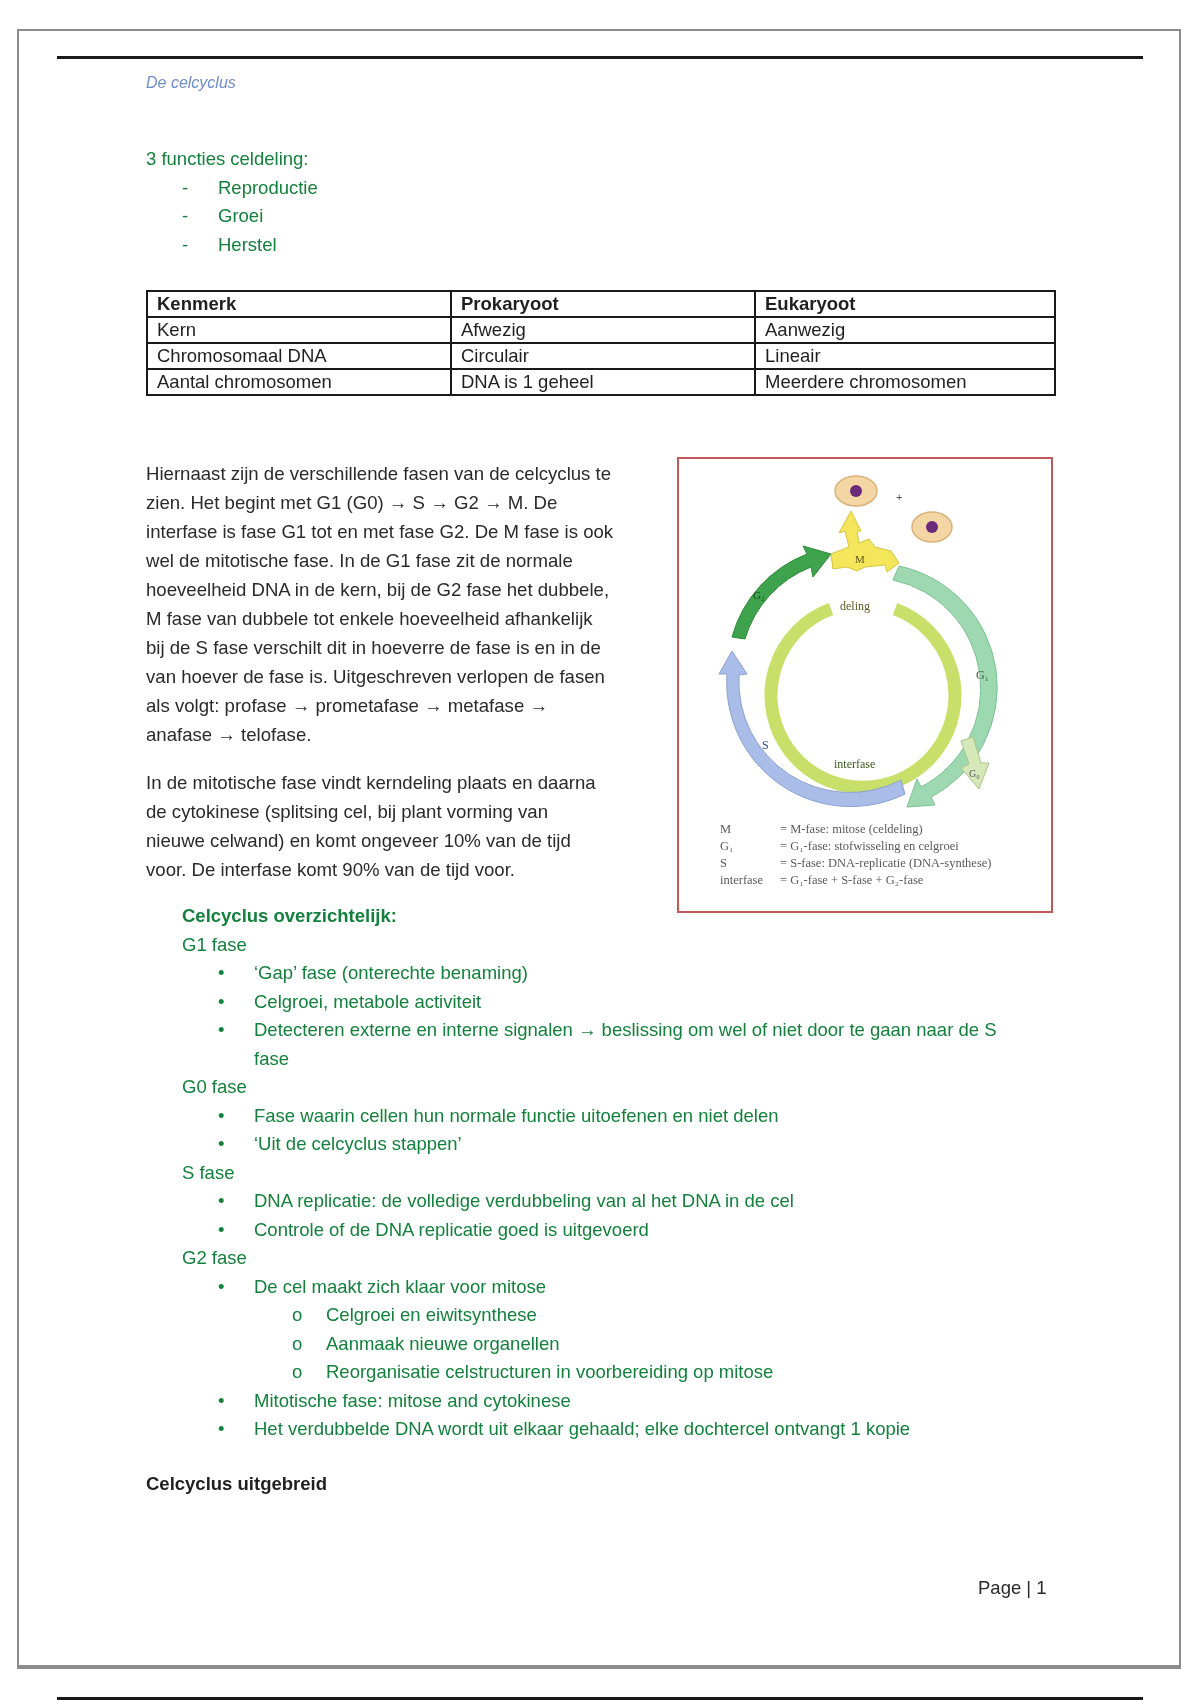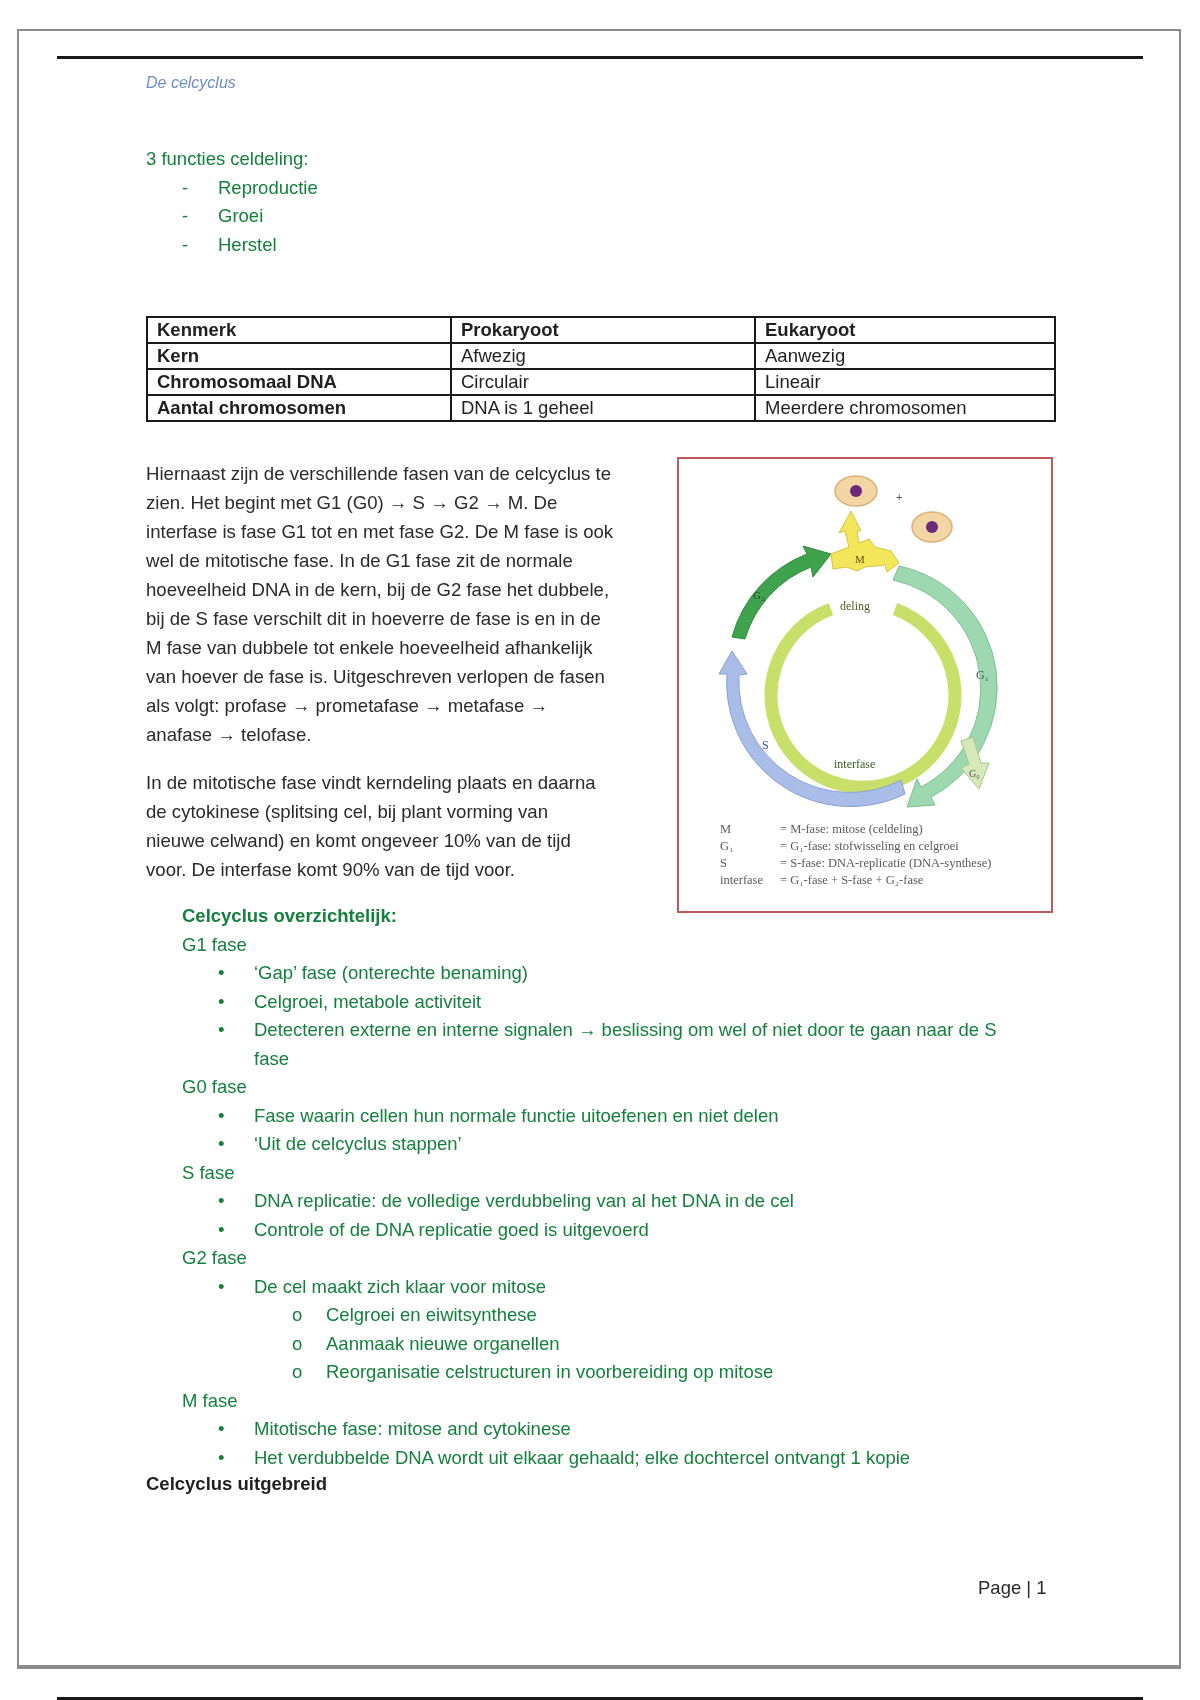--- a/index.html
+++ b/index.html
@@ -8,23 +8,23 @@
   .page { position:absolute; left:17px; top:29px; width:1164px; height:1640px;
           border:2px solid #8c8c8c; border-bottom-width:4px; background:#fff; box-sizing:border-box; }
   .hdr-line { position:absolute; left:57px; top:56px; width:1086px; height:3px; background:#1a1a1a; }
   .bot-line { position:absolute; left:57px; top:1697px; width:1086px; height:3px; background:#1a1a1a; }
   .hdr-title { position:absolute; left:146px; top:74px; font-size:16px; color:#6f8fc4;font-style:italic; }
   .txt { font-size:18.5px; line-height:28.5px; color:#15803d; }
   .intro { position:absolute; left:146px; top:145px; }
   .dash-list { list-style:none; margin:0; padding:0; }
   .dash-list li { position:relative; padding-left:72px; }
   .dash-list li .mk { position:absolute; left:36px; }
-  table.cmp { position:absolute; left:146px; top:316px; width:910px; border-collapse:collapse; font-size:18.5px; }
+  table.cmp { position:absolute; left:146px; top:290px; width:910px; border-collapse:collapse; font-size:18.5px; }
   table.cmp td { border:2px solid #1a1a1a; padding:0 9px; height:24px; line-height:24px; color:#1f1f1f; }
-  table.cmp td.k { font-weight:bold; width:284px; }
+  table.cmp td.k { font-weight:normal; width:284px; }
   table.cmp td.c2 { width:284px; }
   table.cmp tr.head td { font-weight:bold; }
   .para { position:absolute; left:146px; width:520px; font-size:18.6px; line-height:29px; color:#2a2a2a; }
   .figure { position:absolute; left:677px; top:457px; width:376px; height:456px;
             border:2px solid #c0585c; box-sizing:border-box; background:#fff; }
   .figure svg { position:absolute; left:0; top:0; }
   .legend { position:absolute; left:41px; top:362px; font-family:"Liberation Serif", serif; font-size:12.5px;
             line-height:17px; color:#5a5a5a; }
   .legend .row { display:flex; }
   .legend .k { width:60px; }
@@ -78,22 +78,22 @@
   </tr>
 </tbody>
   </table>
 
 <div class="para" style="top:459px;" id="p1">
     <div>Hiernaast zijn de verschillende fasen van de celcyclus te</div>
     <div>zien. Het begint met G1 (G0) → S → G2 → M. De</div>
     <div>interfase is fase G1 tot en met fase G2. De M fase is ook</div>
     <div>wel de mitotische fase. In de G1 fase zit de normale</div>
     <div>hoeveelheid DNA in de kern, bij de G2 fase het dubbele,</div>
+    <div>M fase van dubbele tot enkele hoeveelheid afhankelijk</div>
     <div>bij de S fase verschilt dit in hoeverre de fase is en in de</div>
-    <div>M fase van dubbele tot enkele hoeveelheid afhankelijk</div>
     <div>van hoever de fase is. Uitgeschreven verlopen de fasen</div>
     <div>als volgt: profase → prometafase → metafase →</div>
     <div>anafase → telofase.</div>
   </div>
 <div class="para" style="top:768px;" id="p2">
     <div>In de mitotische fase vindt kerndeling plaats en daarna</div>
     <div>de cytokinese (splitsing cel, bij plant vorming van</div>
     <div>nieuwe celwand) en komt ongeveer 10% van de tijd</div>
     <div>voor. De interfase komt 90% van de tijd voor.</div>
   </div>
@@ -176,21 +176,20 @@
   <div>G2 fase</div>
   <ul class="bl">
     <li><span class="mk">•</span><span>De cel maakt zich klaar voor mitose</span></li>
   </ul>
   <ul class="bl bl2">
     <li><span class="mk">o</span><span>Celgroei en eiwitsynthese</span></li>
     <li><span class="mk">o</span><span>Aanmaak nieuwe organellen</span></li>
     <li><span class="mk">o</span><span>Reorganisatie celstructuren in voorbereiding op mitose</span></li>
   </ul>
 
-  <div>M fase</div>
   <ul class="bl">
     <li><span class="mk">•</span><span>Mitotische fase: mitose and cytokinese</span></li>
     <li><span class="mk">•</span><span>Het verdubbelde DNA wordt uit elkaar gehaald; elke dochtercel ontvangt 1 kopie</span></li>
   </ul>
 </div>
 
 <div class="ext">Celcyclus uitgebreid</div>
 <div class="pagenum">Page | 1</div>
 <div class="bot-line"></div>
 

